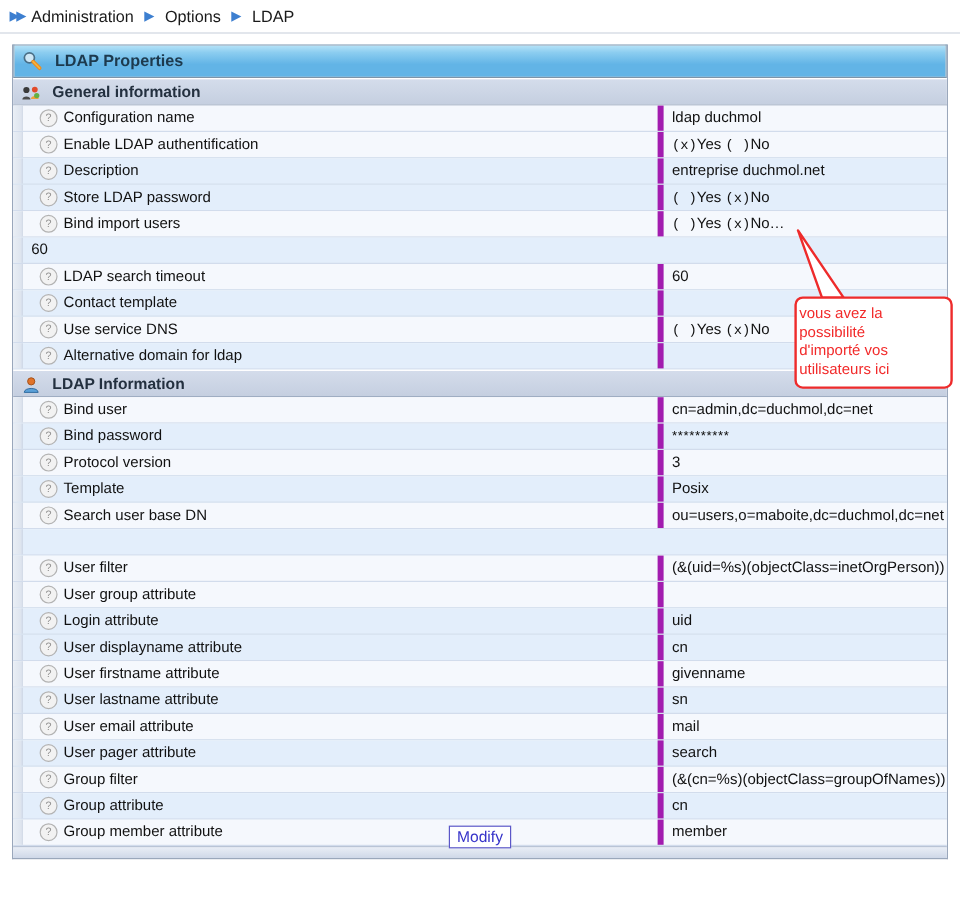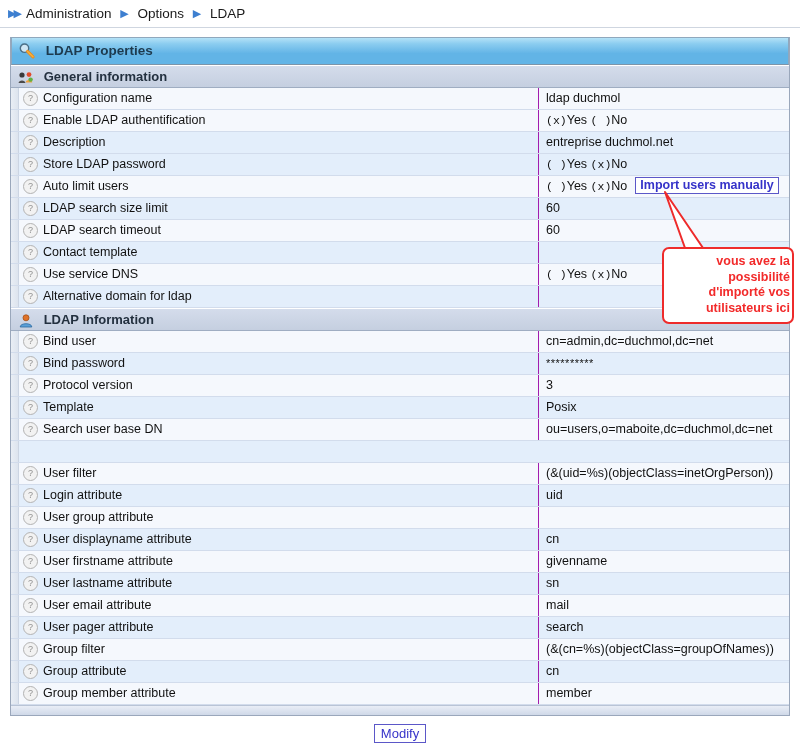--- a/index.html
+++ b/index.html
@@ -121,22 +121,22 @@
   .gutter {
     width: 7px;
     flex: 0 0 7px;
     background: linear-gradient(to right, #e9eef5 0%, #dde4ee 100%);
     border-right: 1px solid #ccd5e3;
   }
 
   .label {
     width: 515px;
     flex: 0 0 515px;
-    padding-left: 4px;
-    border-right: 1px solid #a21caf;
+    padding-left: 14px;
+    border-right: 5px solid #a21caf;
     overflow: hidden;
     text-overflow: ellipsis;
   }
 
   .value {
     flex: 1 1 auto;
     padding-left: 7px;
     overflow: hidden;
     text-overflow: ellipsis;
   }
@@ -170,21 +170,21 @@
     padding: 0 4px;
     margin-left: 8px;
     vertical-align: 1px;
     cursor: pointer;
     font-weight: bold;
   }
 
   .modify-wrap {
     position: absolute;
     left: 0;
-    top: 724px;
+    top: 688px;
     width: 800px;
     text-align: center;
   }
   .modify-btn {
     display: inline-block;
     border: 1px solid #5b57c8;
     color: #3633c9;
     background: #ffffff;
     font-size: 13px;
     line-height: 17px;
@@ -196,23 +196,23 @@
   .callout {
     position: absolute;
     left: 662px;
     top: 247px;
     width: 132px;
     border: 2px solid #ee2b2b;
     border-radius: 7px;
     background: #ffffff;
     color: #f22a2a;
     font-size: 12.5px;
-    font-weight: bold;
+    font-weight: normal;
     line-height: 15.5px;
-    text-align: right;
+    text-align: left;
     padding: 5px 2px 6px 2px;
     box-sizing: border-box;
   }
   .callout-pointer {
     position: absolute;
     left: 655px;
     top: 190px;
     width: 80px;
     height: 64px;
     pointer-events: none;
@@ -273,26 +273,25 @@
           <div class="label"><span class="help">?</span><span>Description</span></div>
           <div class="value"><span>entreprise duchmol.net</span></div>
         </div>
         <div class="row even">
           <div class="gutter"></div>
           <div class="label"><span class="help">?</span><span>Store LDAP password</span></div>
           <div class="value"><span class="radio"><span>( )</span><span class="rlabel">Yes </span><span>(x)</span><span class="rlabel">No</span></span></div>
         </div>
         <div class="row odd">
           <div class="gutter"></div>
-          <div class="label"><span class="help">?</span><span>Auto limit users</span></div>
+          <div class="label"><span class="help">?</span><span>Bind import users</span></div>
           <div class="value"><span class="radio"><span>( )</span><span class="rlabel">Yes </span><span>(x)</span><span class="rlabel">No</span></span><span class="link-btn">Import users manually</span></div>
         </div>
         <div class="row even">
           <div class="gutter"></div>
-          <div class="label"><span class="help">?</span><span>LDAP search size limit</span></div>
           <div class="value"><span>60</span></div>
         </div>
         <div class="row odd">
           <div class="gutter"></div>
           <div class="label"><span class="help">?</span><span>LDAP search timeout</span></div>
           <div class="value"><span>60</span></div>
         </div>
         <div class="row even">
           <div class="gutter"></div>
           <div class="label"><span class="help">?</span><span>Contact template</span></div>
@@ -347,29 +346,29 @@
         </div>
         <div class="row even">
           <div class="gutter"></div>
           <div class="value"><span></span></div>
         </div>
         <div class="row odd">
           <div class="gutter"></div>
           <div class="label"><span class="help">?</span><span>User filter</span></div>
           <div class="value"><span>(&amp;(uid=%s)(objectClass=inetOrgPerson))</span></div>
         </div>
+        <div class="row odd">
+          <div class="gutter"></div>
+          <div class="label"><span class="help">?</span><span>User group attribute</span></div>
+          <div class="value"><span></span></div>
+        </div>
         <div class="row even">
           <div class="gutter"></div>
           <div class="label"><span class="help">?</span><span>Login attribute</span></div>
           <div class="value"><span>uid</span></div>
-        </div>
-        <div class="row odd">
-          <div class="gutter"></div>
-          <div class="label"><span class="help">?</span><span>User group attribute</span></div>
-          <div class="value"><span></span></div>
         </div>
         <div class="row even">
           <div class="gutter"></div>
           <div class="label"><span class="help">?</span><span>User displayname attribute</span></div>
           <div class="value"><span>cn</span></div>
         </div>
         <div class="row odd">
           <div class="gutter"></div>
           <div class="label"><span class="help">?</span><span>User firstname attribute</span></div>
           <div class="value"><span>givenname</span></div>

